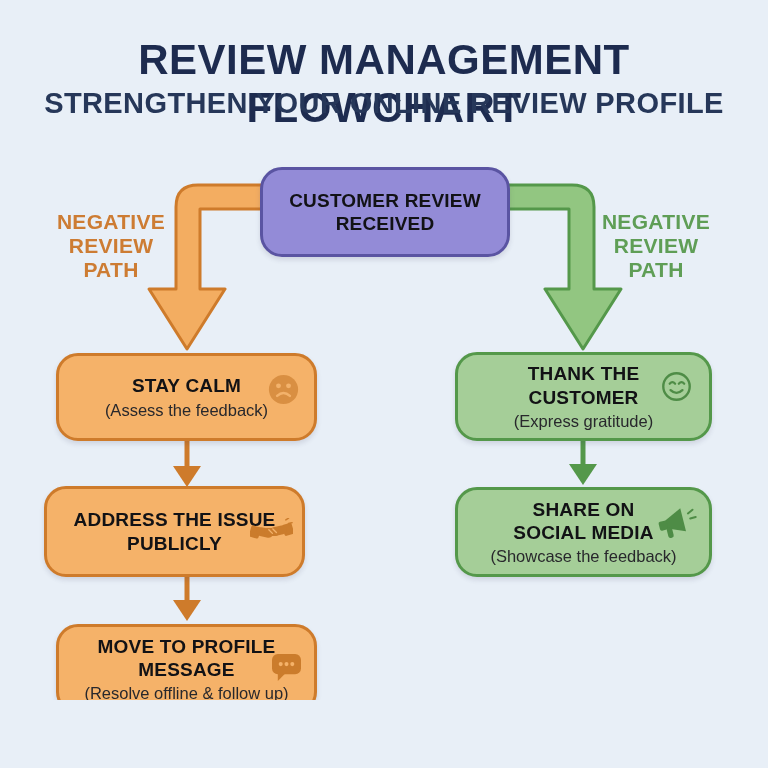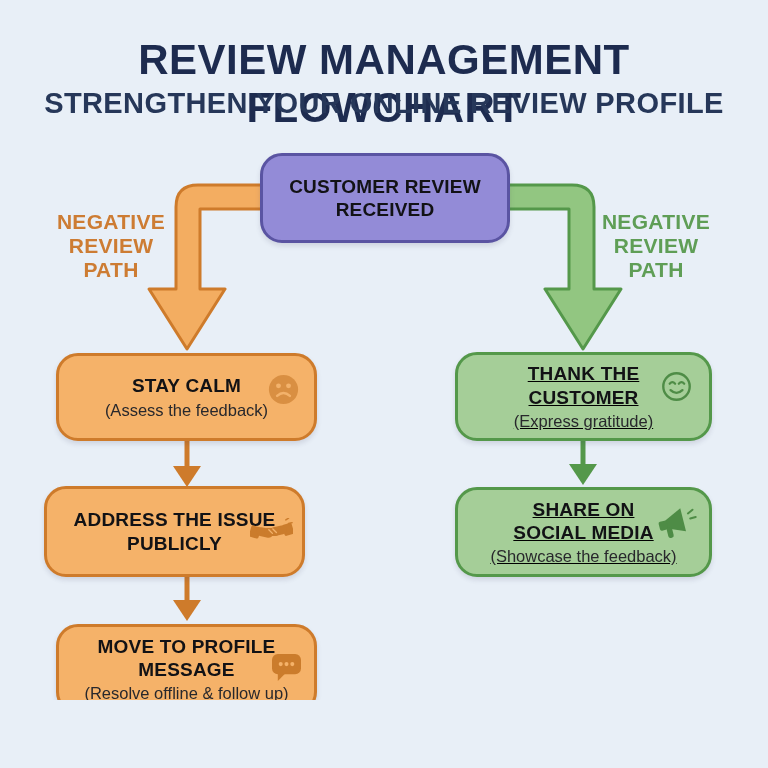--- a/index.html
+++ b/index.html
@@ -62,23 +62,23 @@
     font-size: 19px; font-weight: 800;
     color: var(--box-title);
     white-space: pre-line;
     line-height: 1.22; letter-spacing: 0.2px;
   }
   .node-sub {
     font-size: 16.5px; font-weight: 400;
     color: var(--box-subtitle);
     margin-top: 3px;
   }
-  .node-purple { background: var(--purple-fill); border-color: var(--purple-border); }
+  .node-purple { background: var(--purple-fill); border-color: var(--purple-border); margin-top: 14px; }
   .node-orange { background: var(--orange-box-fill); border-color: var(--orange-border); }
-  .node-green  { background: var(--green-box-fill);  border-color: var(--green-border); text-decoration: underline; }
+  .node-green  { background: var(--green-box-fill);  border-color: var(--green-border); }
   .pos-start { left: 260px; top: 153px; width: 250px; height: 90px; }
   .pos-o1 { left: 56px;  top: 353px; width: 261px; height: 88px; text-align: center; }
   .pos-o2 { left: 44px;  top: 486px; width: 261px; height: 91px; align-items: center; }
   .pos-o3 { left: 56px;  top: 624px; width: 261px; height: 90px; }
   .pos-g1 { left: 455px; top: 352px; width: 257px; height: 89px; }
   .pos-g2 { left: 455px; top: 487px; width: 257px; height: 90px; }
   
   .ic { position: absolute; }
   .ic svg { display: block; width: 100%; height: 100%; }
   .ic-sad    { right: 15px; top: 18px; width: 31px; height: 31px; }

